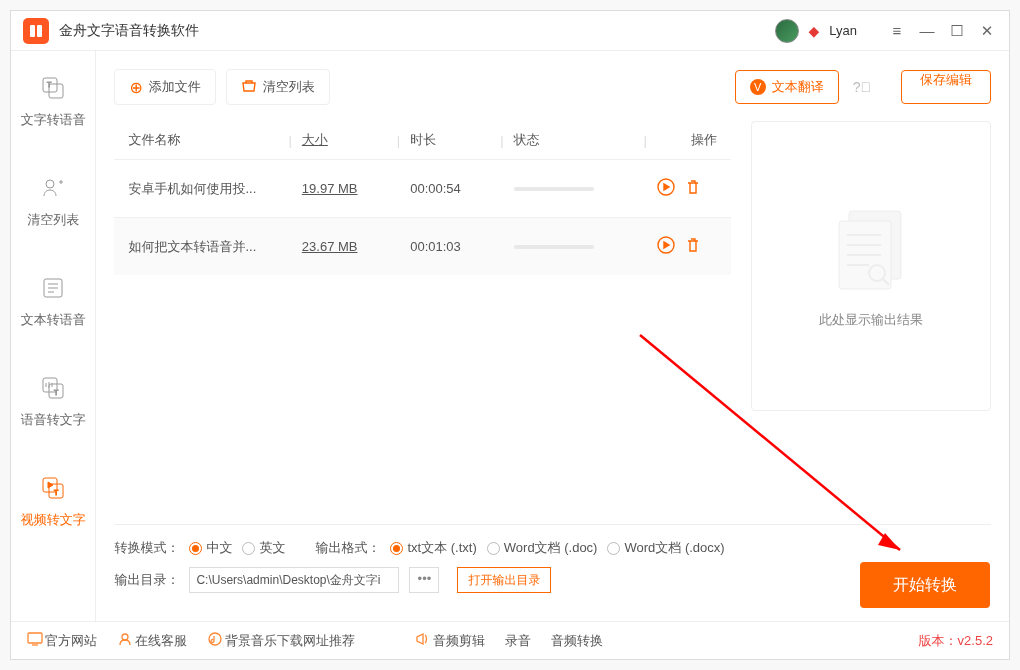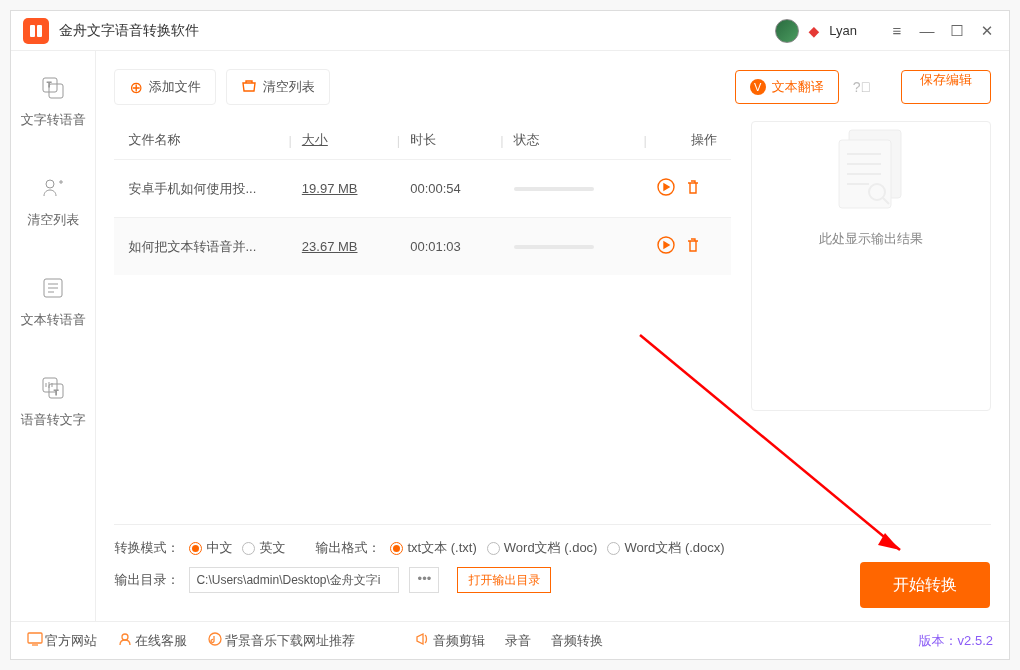--- a/index.html
+++ b/index.html
@@ -34,38 +34,38 @@
 .col-size { width: 95px; text-decoration: underline; }
 .col-duration { width: 90px; }
 .col-status { width: 130px; }
 .col-action { width: 60px; text-align: right; }
 .divider { color: #ddd; margin-right: 10px; }
 .row { display: flex; align-items: center; padding: 18px 14px; font-size: 13px; color: #555; border-top: 1px solid #f0f0f0; }
 .row.alt { background: #fafafa; }
 .status-bar { width: 80px; height: 4px; background: #e8e8e8; border-radius: 2px; }
 .action-icons { display: flex; gap: 10px; align-items: center; }
 .play-ic, .delete-ic { cursor: pointer; color: #ff6600; }
-.output-panel { width: 240px; border: 1px solid #eee; border-radius: 4px; display: flex; flex-direction: column; align-items: center; height: 290px; }
+.output-panel { width: 240px; border: 1px solid #eee; border-radius: 4px; display: flex; flex-direction: column; align-items: center; justify-content: center; height: 290px; }
 .doc-placeholder { opacity: 0.35; }
 .output-text { margin-top: 14px; font-size: 13px; color: #888; }
 .bottom-panel { border-top: 1px solid #eee; padding: 14px 0 0; margin-top: 10px; }
 .opt-row { display: flex; align-items: center; font-size: 13px; color: #555; gap: 10px; margin-bottom: 10px; }
 .opt-label { color: #555; }
 .radio { display: flex; align-items: center; gap: 4px; cursor: pointer; }
 .radio-dot { width: 13px; height: 13px; border: 1px solid #ff6600; border-radius: 50%; display: inline-flex; align-items: center; justify-content: center; }
 .radio-dot.empty { border-color: #bbb; }
 .radio-dot .inner { width: 7px; height: 7px; background: #ff6600; border-radius: 50%; }
 .path-input { height: 26px; border: 1px solid #ddd; padding: 0 6px; font-size: 12px; color: #555; width: 210px; }
 .dots-btn { height: 26px; width: 30px; border: 1px solid #ddd; text-align: center; cursor: pointer; line-height: 22px; color: #888; }
 .open-dir { height: 26px; padding: 0 10px; border: 1px solid #ff6600; color: #ff6600; font-size: 12px; cursor: pointer; margin-left: 8px; display: inline-flex; align-items: center; }
 .start-btn { position: absolute; right: 30px; bottom: 62px; width: 130px; height: 46px; background: #ff6600; color: #fff; font-size: 16px; border-radius: 4px; display: flex; align-items: center; justify-content: center; cursor: pointer; }
 .statusbar { height: 38px; border-top: 1px solid #eee; display: flex; align-items: center; padding: 0 16px; gap: 20px; font-size: 13px; color: #555; }
 .sb-item { display: flex; align-items: center; gap: 2px; cursor: pointer; }
 .sb-icon { color: #ff8833; }
-.sb-right { margin-left: auto; color: #8b5cf6; }
+.sb-right { margin-left: auto; color: #ef4444; }
 .arrow { position: absolute; pointer-events: none; }
 </style>
 </head>
 <body>
 
 <div class="window">
   <div class="titlebar">
     <div class="logo">
       <svg width="16" height="16" viewBox="0 0 16 16">
           <rect x="2" y="2" width="5" height="12" fill="#fff" rx="1"></rect>
@@ -124,20 +124,31 @@
               <rect x="4" y="4" width="14" height="14" rx="2"></rect>
               <rect x="10" y="10" width="14" height="14" rx="2"></rect>
               <line x1="7" y1="9" x2="7" y2="13"></line>
               <line x1="10" y1="8" x2="10" y2="14"></line>
               <line x1="13" y1="9" x2="13" y2="13"></line>
               <text x="15" y="21" font-size="7" fill="#999">T</text>
             </svg>
           </div>
         <span>语音转文字</span>
       </div>
+      <div class="side-item active">
+        <div class="side-icon">
+            <svg width="28" height="28" viewBox="0 0 28 28" stroke="#ff6600" fill="none">
+              <rect x="4" y="4" width="14" height="14" rx="2"></rect>
+              <polygon points="9,8 9,14 14,11" fill="#ff6600"></polygon>
+              <rect x="10" y="10" width="14" height="14" rx="2"></rect>
+              <text x="15" y="21" font-size="7" fill="#ff6600">T</text>
+            </svg>
+          </div>
+        <span>视频转文字</span>
+      </div>
     </div>
 
     <div class="main">
       <div class="toolbar">
         <div class="tb-btn">
             <span class="ic">⊕</span>
             <span>添加文件</span>
           </div>
         <div class="tb-btn">
             <span class="ic"><svg width="16" height="14" viewBox="0 0 16 14" fill="none" stroke="#ff6600" stroke-width="1.4">

